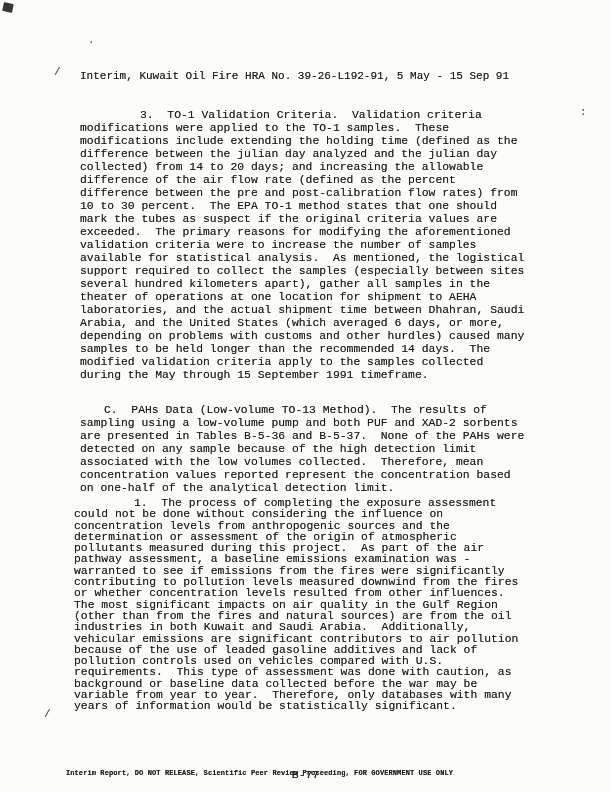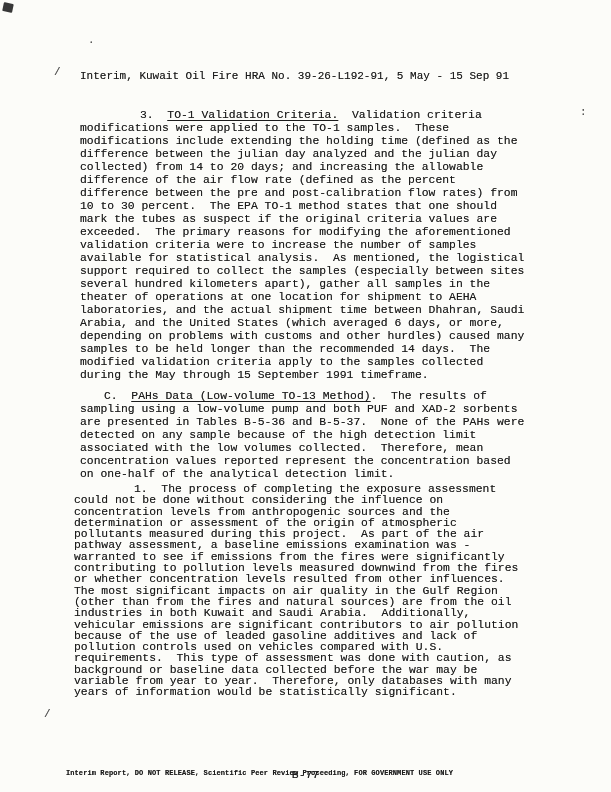--- a/index.html
+++ b/index.html
@@ -13,23 +13,23 @@
       overflow: hidden;
       font-family: "Liberation Mono", "DejaVu Sans Mono", monospace;
       color: #1b1b1b;
       text-shadow: 0 0 0.6px rgba(25,25,25,0.55);
     }
     .content { position: absolute; left: 80px; top: 70px; width: 475px; }
     .header-line { font-size: 11px; line-height: 13px; white-space: pre; }
     .doc-text { font-size: 11.4px; line-height: 13px; white-space: pre; margin: 0; }
     .ind-8 { text-indent: 60px; }
     .ind-3 { text-indent: 24px; }
-    .u { text-decoration: underline; text-underline-offset: 2px; text-decoration-thickness: 1px; }
+    .u { text-underline-offset: 2px; text-decoration-thickness: 1px; }
     .para3 { margin-top: 26px; }
-    .paraC { margin-top: 8px; }
+    .paraC { margin-top: 22px; }
     .paraD { margin-top: 20px; }
     .paraD1 { margin-top: 3px; margin-left: -6px; line-height: 11.3px; }
     .page-number {
       position: absolute; top: 751px; left: 0; width: 611px;
       text-align: center; font-size: 11.4px; white-space: pre; margin-top: 18px;
     }
     .footer-notice {
       position: absolute; top: 769px; left: 0; width: 519px;
       text-align: center; font-size: 7px; font-weight: bold; letter-spacing: 0.1px;
       white-space: pre;

